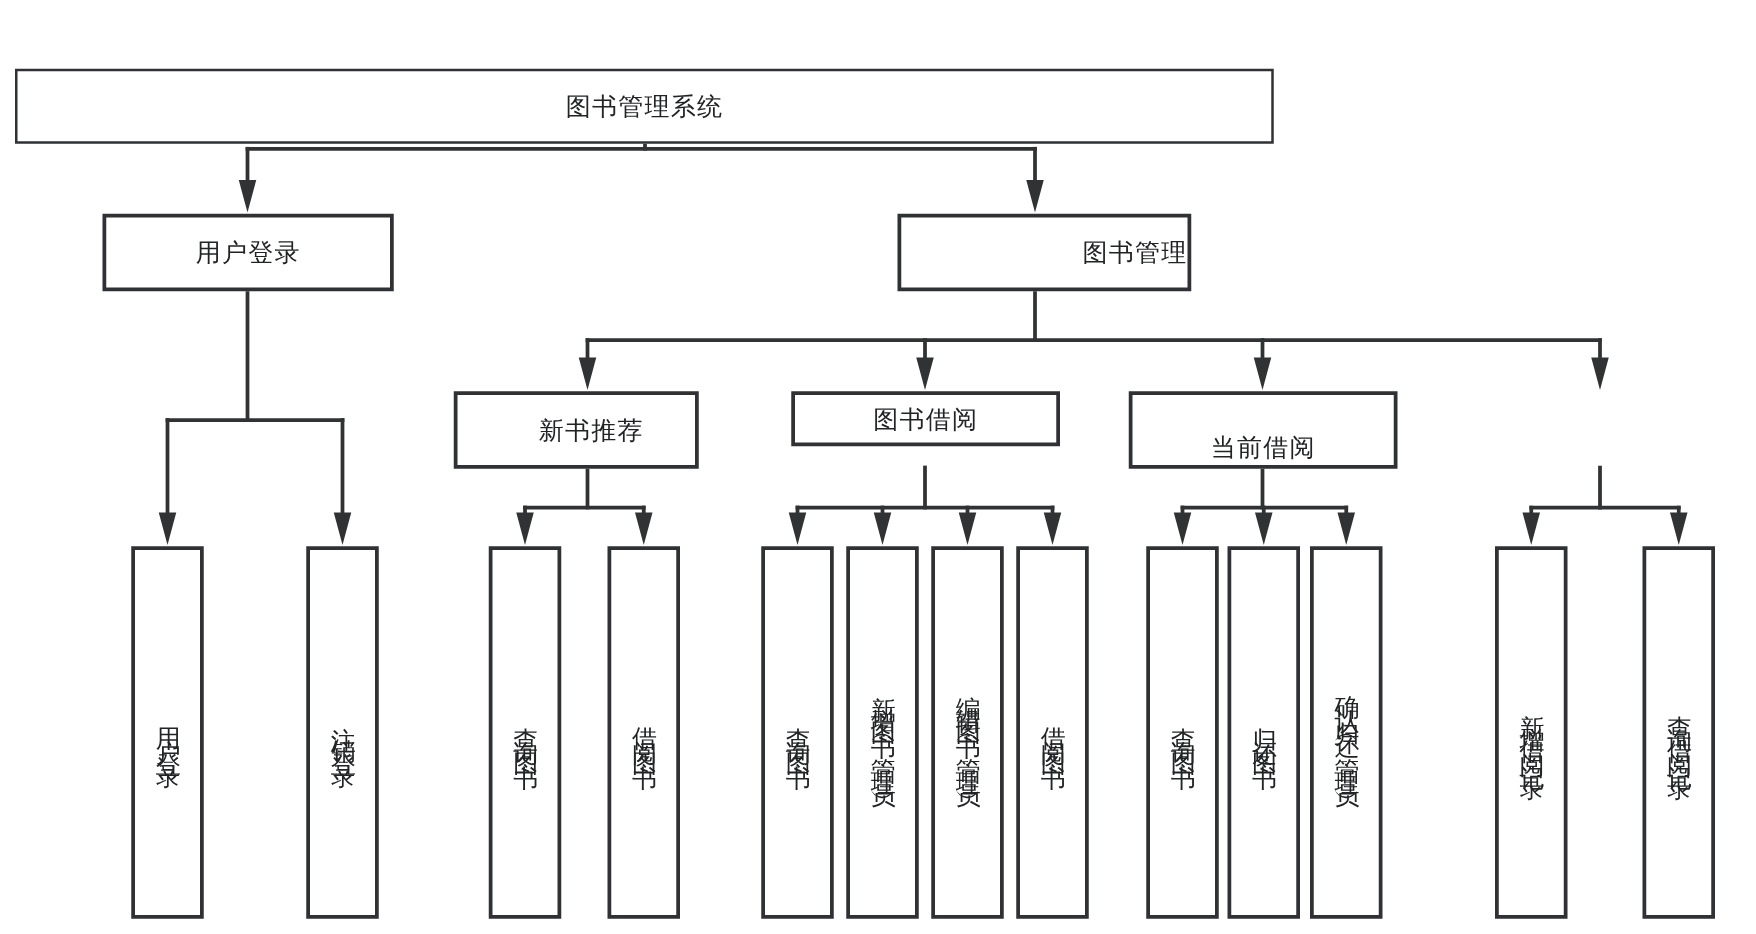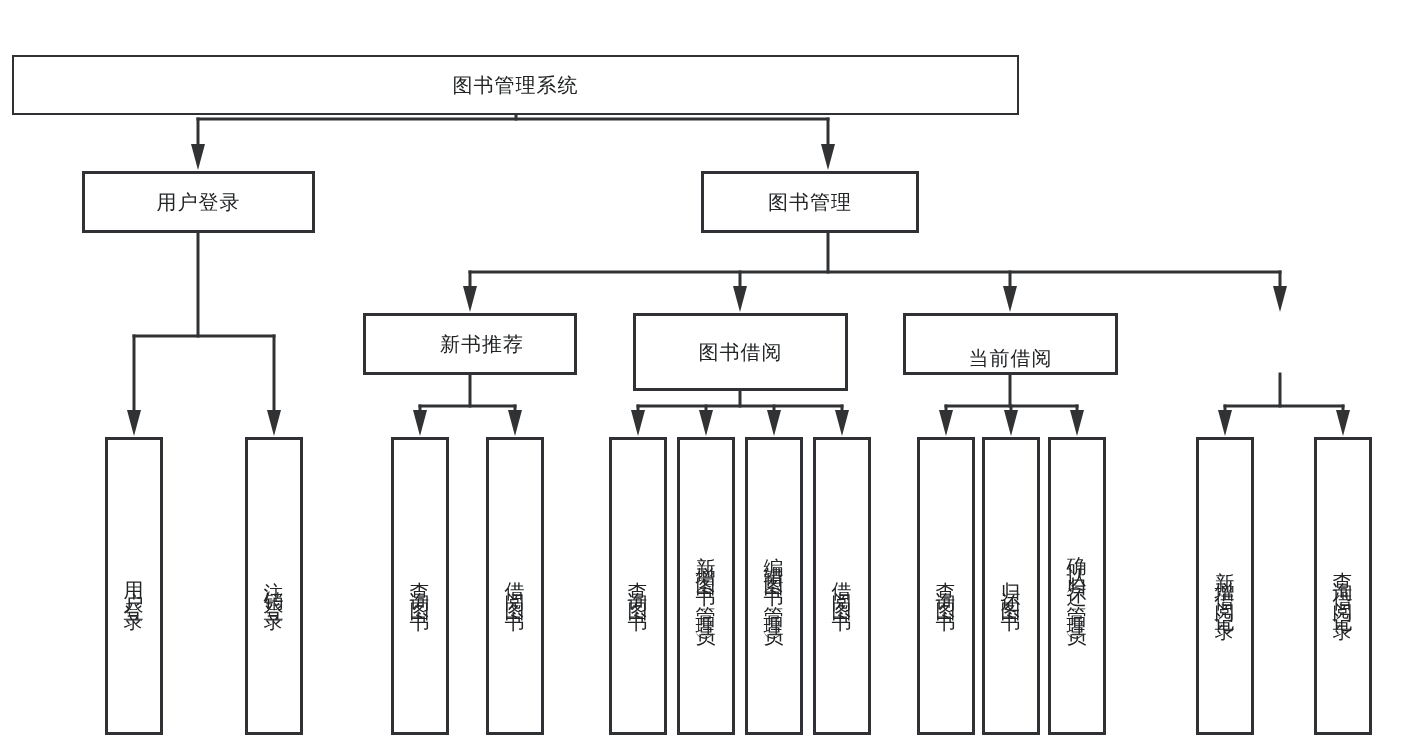--- a/index.html
+++ b/index.html
@@ -137,28 +137,28 @@
     </g>
   </svg>
 
   <div class="node root" style="left:12px; top:15px; width:1007px; height:60px;margin-top:40px;">
     <span>图书管理系统</span>
   </div>
 
   <div class="node" style="left:82px; top:171px; width:233px; height:62px;">
     <span>用户登录</span>
   </div>
-  <div class="node" style="left:701px; top:171px; width:218px; height:62px;">
+  <div class="node" style="left:718px; top:171px; width:235px; height:62px;justify-content:flex-end;">
     <span>图书管理</span>
   </div>
 
-  <div class="node" style="left:363px; top:313px; width:214px; height:62px;padding-left:24px;">
+  <div class="node" style="left:363px; top:313px; width:196px; height:62px;padding-left:24px;">
     <span>新书推荐</span>
   </div>
-  <div class="node" style="left:633px; top:313px; width:215px; height:78px;">
+  <div class="node" style="left:633px; top:313px; width:215px; height:44px;">
     <span>图书借阅</span>
   </div>
   <div class="node" style="left:903px; top:313px; width:215px; height:62px;align-items:flex-end;">
     <span>当前借阅</span>
   </div>
 
   <div class="node leaf" style="left:105px; top:437px; width:58px; height:298px;">
     <span>用户登录</span>
   </div>
   <div class="node leaf" style="left:245px; top:437px; width:58px; height:298px;">

